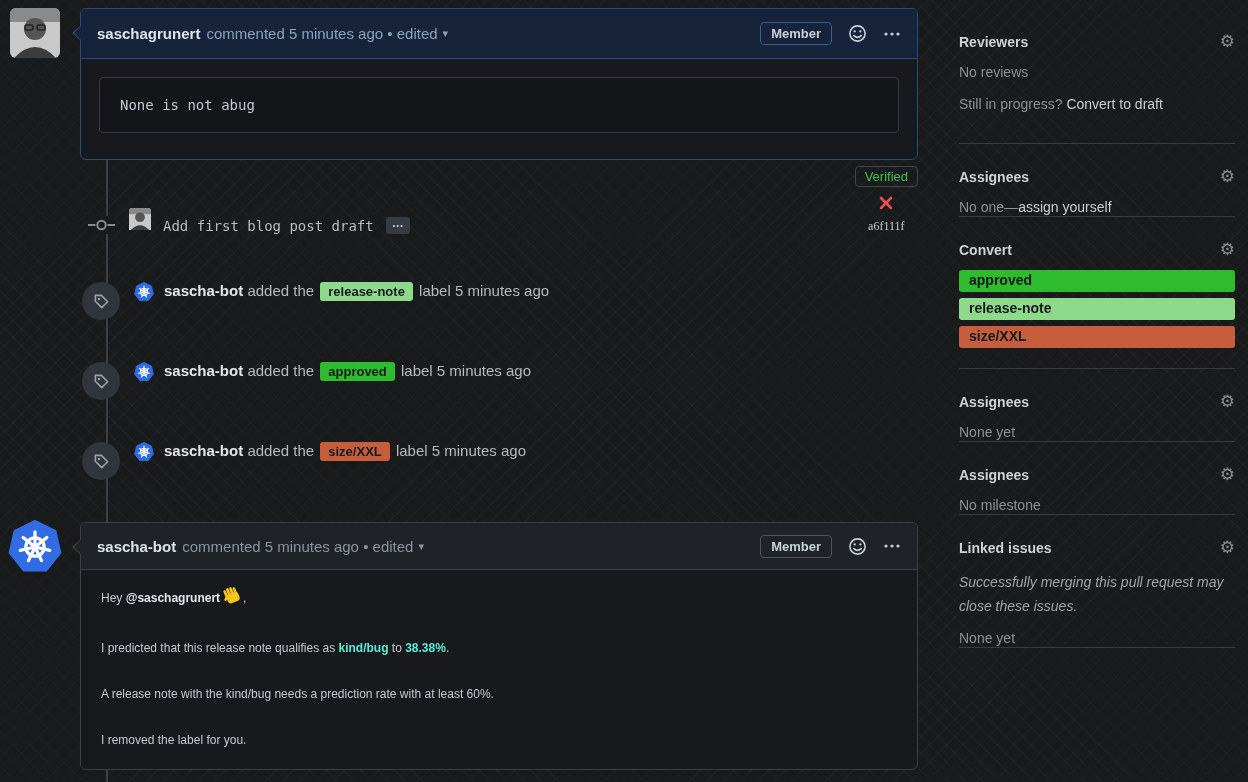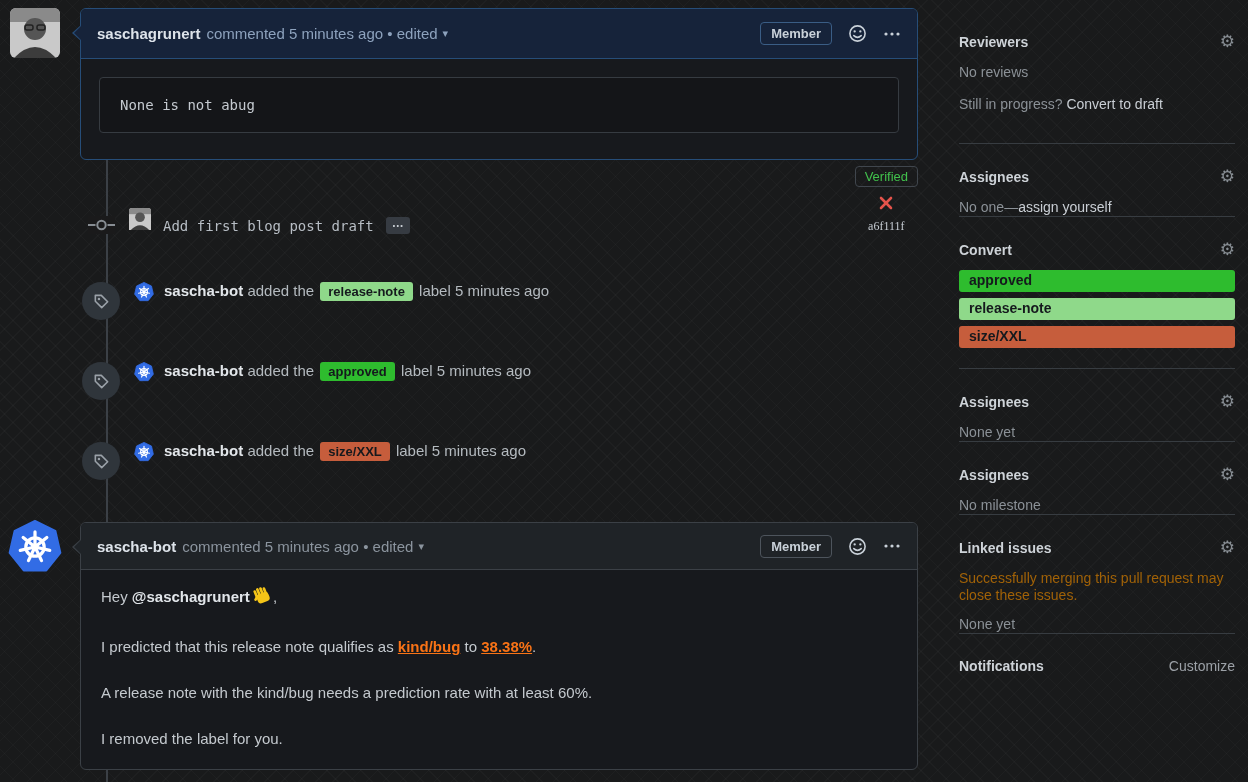--- a/index.html
+++ b/index.html
@@ -42,23 +42,23 @@
   .arrow.outer { top:16px; }
   .arrow.inner { top:16px; left:-7px; }
   .comment-1 .arrow.outer { border-right:9px solid #264d78; }
   .comment-1 .arrow.inner { border-right:8px solid #16233a; }
   .comment-2 .arrow.outer { border-right:9px solid #3b4046; }
   .comment-2 .arrow.inner { border-right:8px solid #1f2327; }
 
   .c1-body { padding:18px; }
   .code-block { border:1px solid #363b41; background:#141518; border-radius:4px; padding:19px 20px; font-family:"DejaVu Sans Mono", monospace; font-size:14px; color:#c5cad0; }
 
-  .c2-body { padding:16px 20px 0; font-size:15px; line-height:22px; color:#c4c9ce; }
+  .c2-body { padding:16px 20px 0; font-size:12px; line-height:22px; color:#c4c9ce; }
   .c2-body p { margin:0 0 24px; }
-  .c2-body b { color:#f97316;text-decoration:underline; }
+  .c2-body b { color:#5eead4; }
   .mention { color:#e2e6ea; font-weight:bold; text-decoration:none; }
   .wave { display:inline-block; vertical-align:-4px; margin-left:3px; }
 
   
   .commit-row { position:absolute; left:88px; top:206px; width:830px; height:28px; display:flex; align-items:flex-end; z-index:2; }
   .commit-icon-wrap { background:#1a1a1b; padding:2px 0; margin-right:14px; display:flex; align-items:center; }
   .commit-avatar { border-radius:3px; overflow:hidden; margin-right:12px; }
   .commit-msg { font-family:"DejaVu Sans Mono", monospace; font-size:14px; color:#b7bdc4; text-decoration:none; }
   .ellipsis-btn { margin-left:12px; background:#363b42; color:#c6cbd1; border:none; border-radius:3px; font-size:12px; font-weight:bold; line-height:9px; padding:2px 6px 6px; cursor:pointer; }
   .commit-right { margin-left:auto; display:flex; align-items:center; gap:8px;flex-direction:column; }
@@ -85,21 +85,21 @@
   .side-section.last { border-bottom:none; padding-bottom:0; margin-bottom:0; }
   .side-head { display:flex; align-items:center; justify-content:space-between; margin-bottom:14px; }
   .side-title { font-size:14px; font-weight:bold; color:#ced3d8; }
   .gear { color:#878d93; font-size:17px; line-height:17px; cursor:pointer; font-family:"DejaVu Sans", sans-serif; background:none; border:none; }
   .side-muted { color:#8b9197; line-height:17px; margin-bottom:15px; }
   .side-muted:last-child { margin-bottom:0; }
   .side-link { color:#c9ced4; text-decoration:none; cursor:pointer; }
   .side-label-pill { display:block; width:100%; font-size:14px; font-weight:bold; color:#15191d; border-radius:3px; padding:2px 10px; height:22px; margin-bottom:6px; cursor:pointer; }
   .side-label-pill:last-child { margin-bottom:0; }
   .labels-head { margin-bottom:12px; }
-  .linked-desc { color:#a16207; line-height:17px; margin-bottom:12px; }
+  .linked-desc { color:#a3a3a3; line-height:24px; margin-bottom:12px;font-style:italic; }
   .customize-link { color:#9ca1a7; font-size:14px; text-decoration:none; cursor:pointer; }
 </style>
 </head>
 <body>
 
 <div class="rail"></div>
 
 <a class="avatar-1">
   <svg class="avatar-photo" width="50" height="50" viewBox="0 0 50 50">
     <rect width="50" height="50" fill="#c9c9c9"></rect>
@@ -381,20 +381,14 @@
 
   <div class="side-section">
     <div class="side-head">
       <span class="side-title">Linked issues</span>
       <button class="gear">⚙</button>
     </div>
     <div class="linked-desc">Successfully merging this pull request may close these issues.</div>
     <div class="side-muted">None yet</div>
   </div>
 
-  <div class="side-section last">
-    <div class="side-head">
-      <span class="side-title">Notifications</span>
-      <a class="customize-link">Customize</a>
-    </div>
-  </div>
 
 </div>
 
 </body></html>

